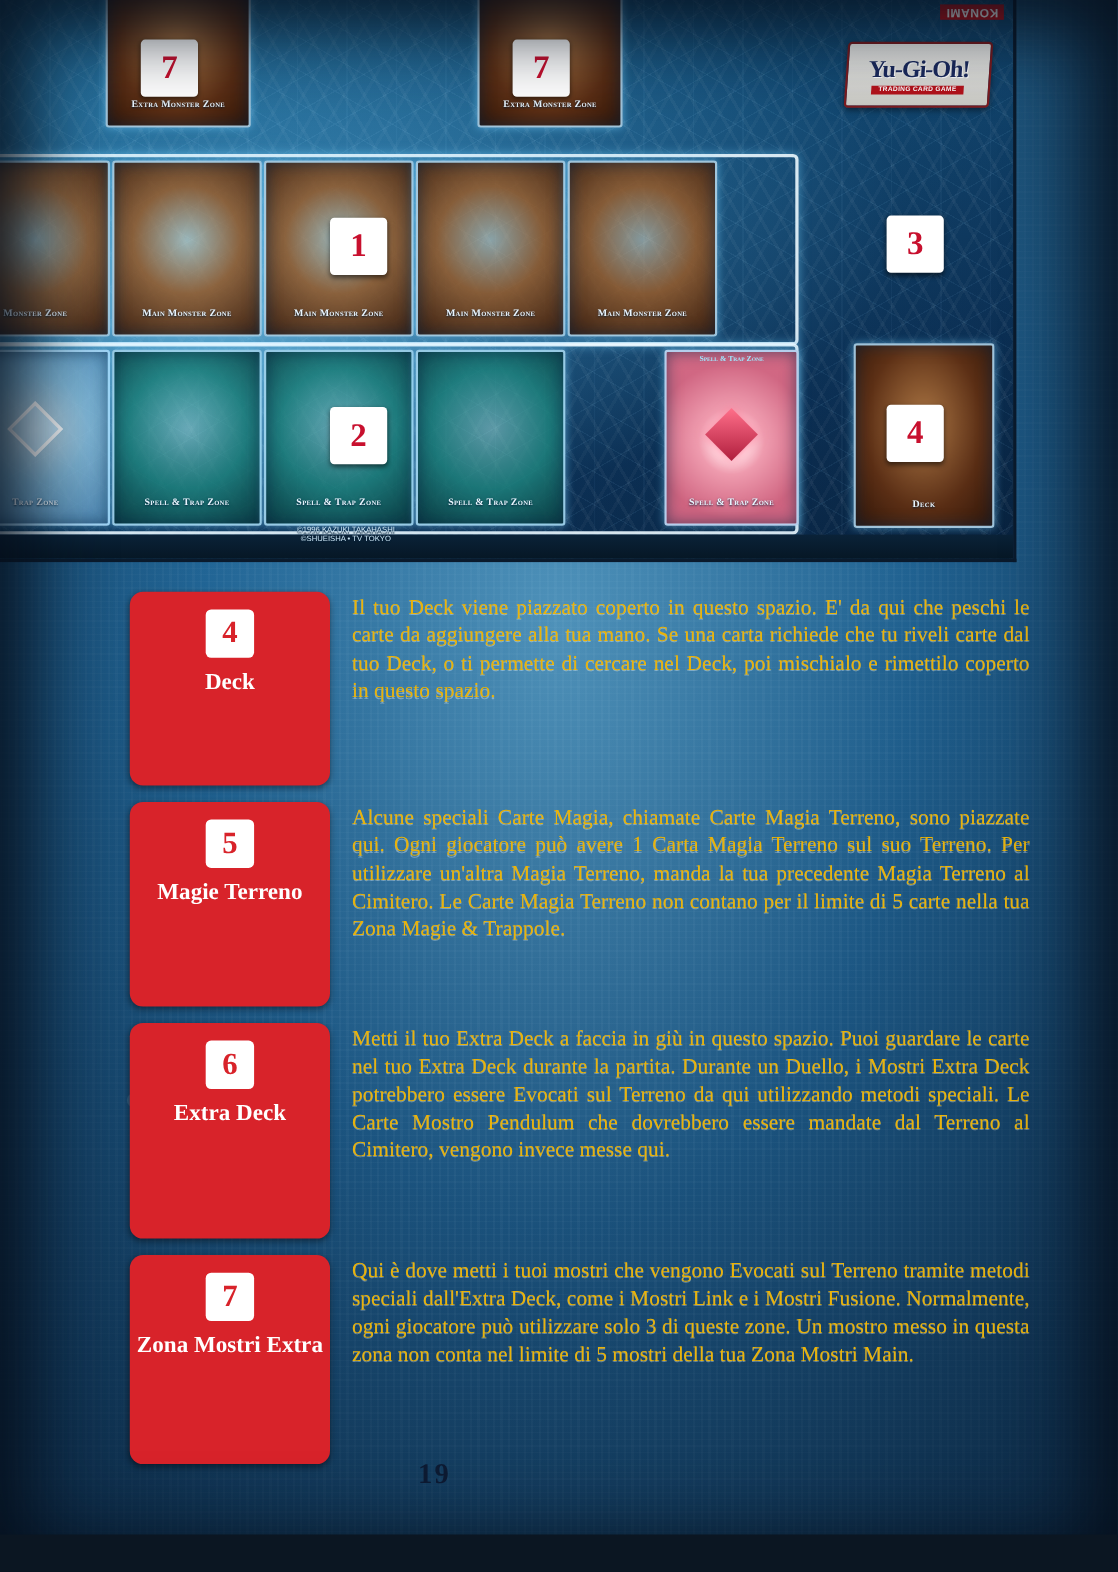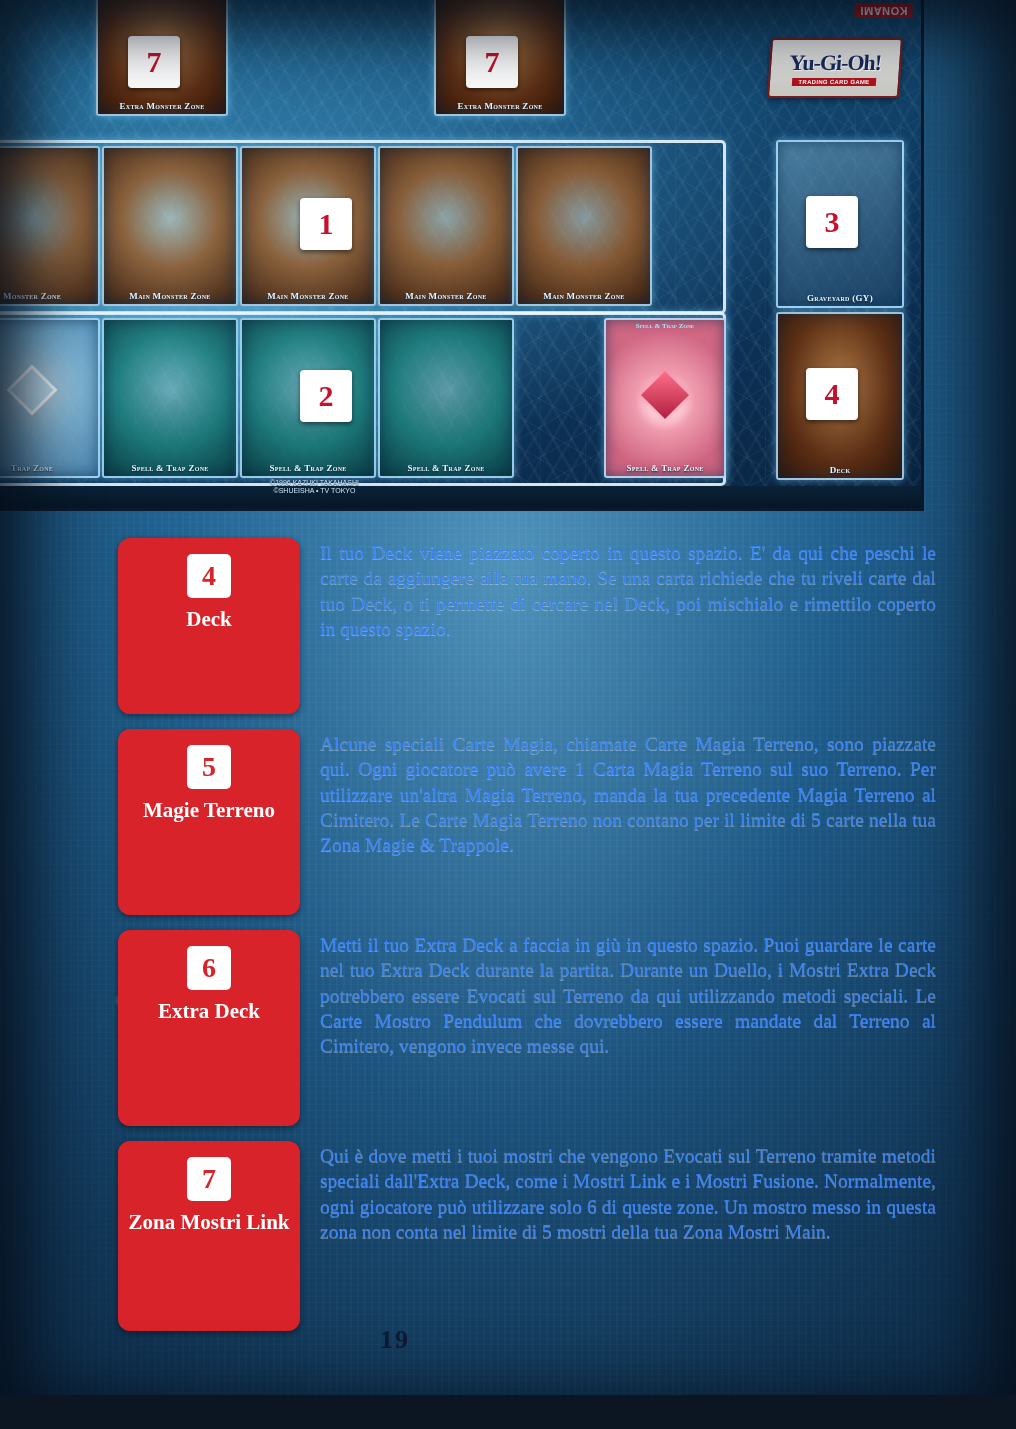--- a/index.html
+++ b/index.html
@@ -98,21 +98,21 @@
     box-shadow:0 0 8px rgba(120,210,255,.55), inset 0 0 14px rgba(10,40,70,.6);
     display:flex;align-items:flex-end;justify-content:center;
     overflow:hidden;
   }
   .zone .zlabel{
     width:100%;text-align:center;
     font-family:"Liberation Serif",serif;
     font-variant:small-caps;font-weight:bold;
     font-size:9px;color:#eaf6ff;
     text-shadow:0 1px 2px #05203a;
-    padding-bottom:3px;letter-spacing:.3px;
+    padding-bottom:15px;letter-spacing:.3px;
     white-space:nowrap;
   }
   .zone.card-back{
     background:
       radial-gradient(ellipse at 50% 45%, rgba(210,150,90,.65), rgba(90,45,20,.9) 60%, rgba(45,20,8,.95) 100%),
       linear-gradient(150deg,#8a5a2c,#3d2010);
   }
   .zone.card-swirl{
     background:
       radial-gradient(circle at 50% 45%, rgba(255,230,190,.45), rgba(150,90,40,.85) 45%, rgba(60,28,10,.95) 100%);
@@ -200,21 +200,21 @@
     display:flex;align-items:center;justify-content:center;
     font-family:"Liberation Serif",serif;font-weight:bold;font-size:28px;color:#d8232a;
   }
   .tag .tname{
     margin-top:10px;color:#fff;font-weight:bold;
     font-family:"Liberation Serif",serif;font-size:21px;
     text-align:center;line-height:1.12;padding:0 6px;
   }
   .desc{
     flex:1;margin-left:20px;
-    color:#3b82f6;
+    color:#eab308;
     font-family:"Liberation Serif",serif;
     font-size:19.5px;line-height:1.30;
     text-align:justify;
     text-shadow:0 1px 0 rgba(255,255,255,.35);
     padding-top:2px;
   }
   .r1 .tag{min-height:176px;}
   .r2 .tag{min-height:186px;}
   .r3 .tag{min-height:196px;}
   .r4 .tag{min-height:190px;}
@@ -264,23 +264,20 @@
   </div>
   <div class="zone card-swirl" style="left:378px;top:146px;width:132px;height:156px;">
     <div class="zlabel">Main Monster Zone</div>
   </div>
   <div class="zone card-swirl" style="left:516px;top:146px;width:132px;height:156px;">
     <div class="zlabel">Main Monster Zone</div>
   </div>
 
   <div class="num-badge small" style="left:300px;top:198px;">1</div>
 
-  <div class="zone grave" style="left:776px;top:140px;width:124px;height:164px;">
-    <div class="zlabel">Graveyard (GY)</div>
-  </div>
   <div class="num-badge small" style="left:806px;top:196px;">3</div>
 
   <div class="rowframe" style="left:-10px;top:312px;width:730px;height:168px;"></div>
 
   <div class="zone lightblue" style="left:-36px;top:318px;width:132px;height:156px;">
     <div class="diamond"></div>
     <div class="zlabel">Trap Zone</div>
   </div>
   <div class="zone spell-teal" style="left:102px;top:318px;width:132px;height:156px;">
     <div class="zlabel">Spell &amp; Trap Zone</div>
@@ -333,23 +330,23 @@
     <div class="tag">
       <div class="tnum">6</div>
       <div class="tname">Extra Deck</div>
     </div>
     <div class="desc">Metti il tuo Extra Deck a faccia in giù in questo spazio. Puoi guardare le carte nel tuo Extra Deck durante la partita. Durante un Duello, i Mostri Extra Deck potrebbero essere Evocati sul Terreno da qui utilizzando metodi speciali. Le Carte Mostro Pendulum che dovrebbero essere mandate dal Terreno al Cimitero, vengono invece messe qui.</div>
   </div>
 
   <div class="row r4">
     <div class="tag">
       <div class="tnum">7</div>
-      <div class="tname">Zona Mostri Link</div>
+      <div class="tname">Zona Mostri Extra</div>
     </div>
-    <div class="desc">Qui è dove metti i tuoi mostri che vengono Evocati sul Terreno tramite metodi speciali dall'Extra Deck, come i Mostri Link e i Mostri Fusione. Normalmente, ogni giocatore può utilizzare solo 6 di queste zone. Un mostro messo in questa zona non conta nel limite di 5 mostri della tua Zona Mostri Main.</div>
+    <div class="desc">Qui è dove metti i tuoi mostri che vengono Evocati sul Terreno tramite metodi speciali dall'Extra Deck, come i Mostri Link e i Mostri Fusione. Normalmente, ogni giocatore può utilizzare solo 3 di queste zone. Un mostro messo in questa zona non conta nel limite di 5 mostri della tua Zona Mostri Main.</div>
   </div>
 
 </div>
 
 <div class="pagenum">19</div>
 
 <div class="vignette"></div>
 <div class="bottom-bar"></div>
 
 </body></html>

